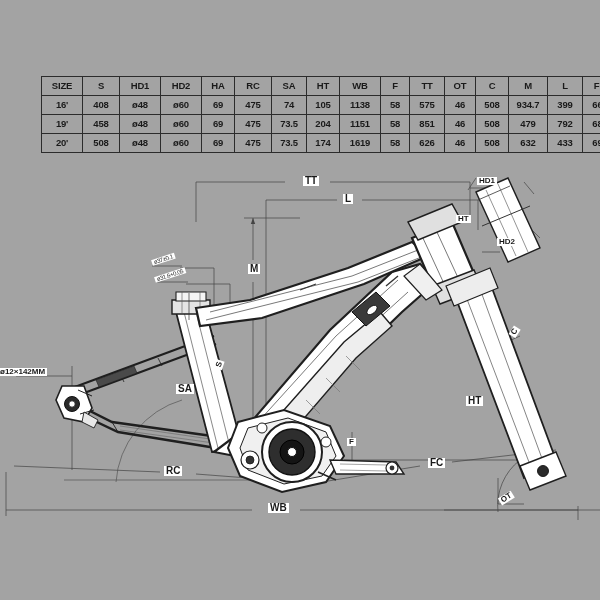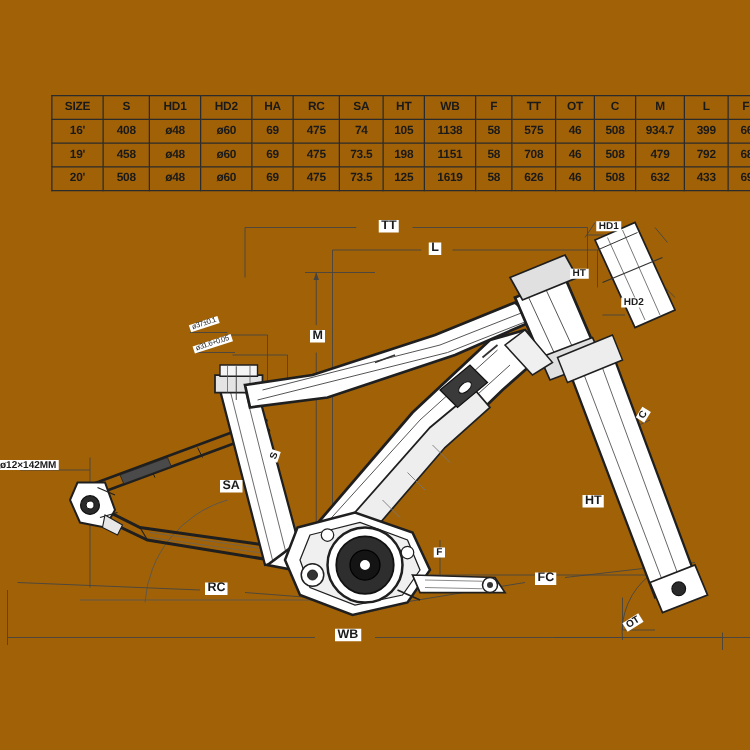--- a/index.html
+++ b/index.html
@@ -1,18 +1,18 @@
 <!DOCTYPE html>
 <html><head>
 <meta charset="utf-8">
 <style>
   html,body{margin:0;padding:0;background:#ffffff;}
   body{width:600px;height:600px;overflow:hidden;
        font-family:"Liberation Sans", sans-serif;color:#111;}
-  #page{position:relative;width:600px;height:600px;background:#a16207;}
+  #page{position:relative;width:600px;height:600px;background:#a3a3a3;}
 
   
   #spec-table-wrap{position:absolute;left:41px;top:76px;width:518px;}
   table.spec{border-collapse:collapse;width:100%;table-layout:fixed;
              font-family:"Liberation Sans", sans-serif;}
   table.spec th, table.spec td{
       border:1px solid #2b2b2b;
       text-align:center;
       font-size:9.5px;
       line-height:1;
@@ -92,39 +92,39 @@
           <td>664</td>
         </tr>
         <tr>
           <td>19'</td>
           <td>458</td>
           <td>ø48</td>
           <td>ø60</td>
           <td>69</td>
           <td>475</td>
           <td>73.5</td>
-          <td>198</td>
+          <td>204</td>
           <td>1151</td>
           <td>58</td>
-          <td>708</td>
+          <td>851</td>
           <td>46</td>
           <td>508</td>
           <td>479</td>
           <td>792</td>
           <td>680</td>
         </tr>
         <tr>
           <td>20'</td>
           <td>508</td>
           <td>ø48</td>
           <td>ø60</td>
           <td>69</td>
           <td>475</td>
           <td>73.5</td>
-          <td>125</td>
+          <td>174</td>
           <td>1619</td>
           <td>58</td>
           <td>626</td>
           <td>46</td>
           <td>508</td>
           <td>632</td>
           <td>433</td>
           <td>695</td>
         </tr>
       </tbody>

